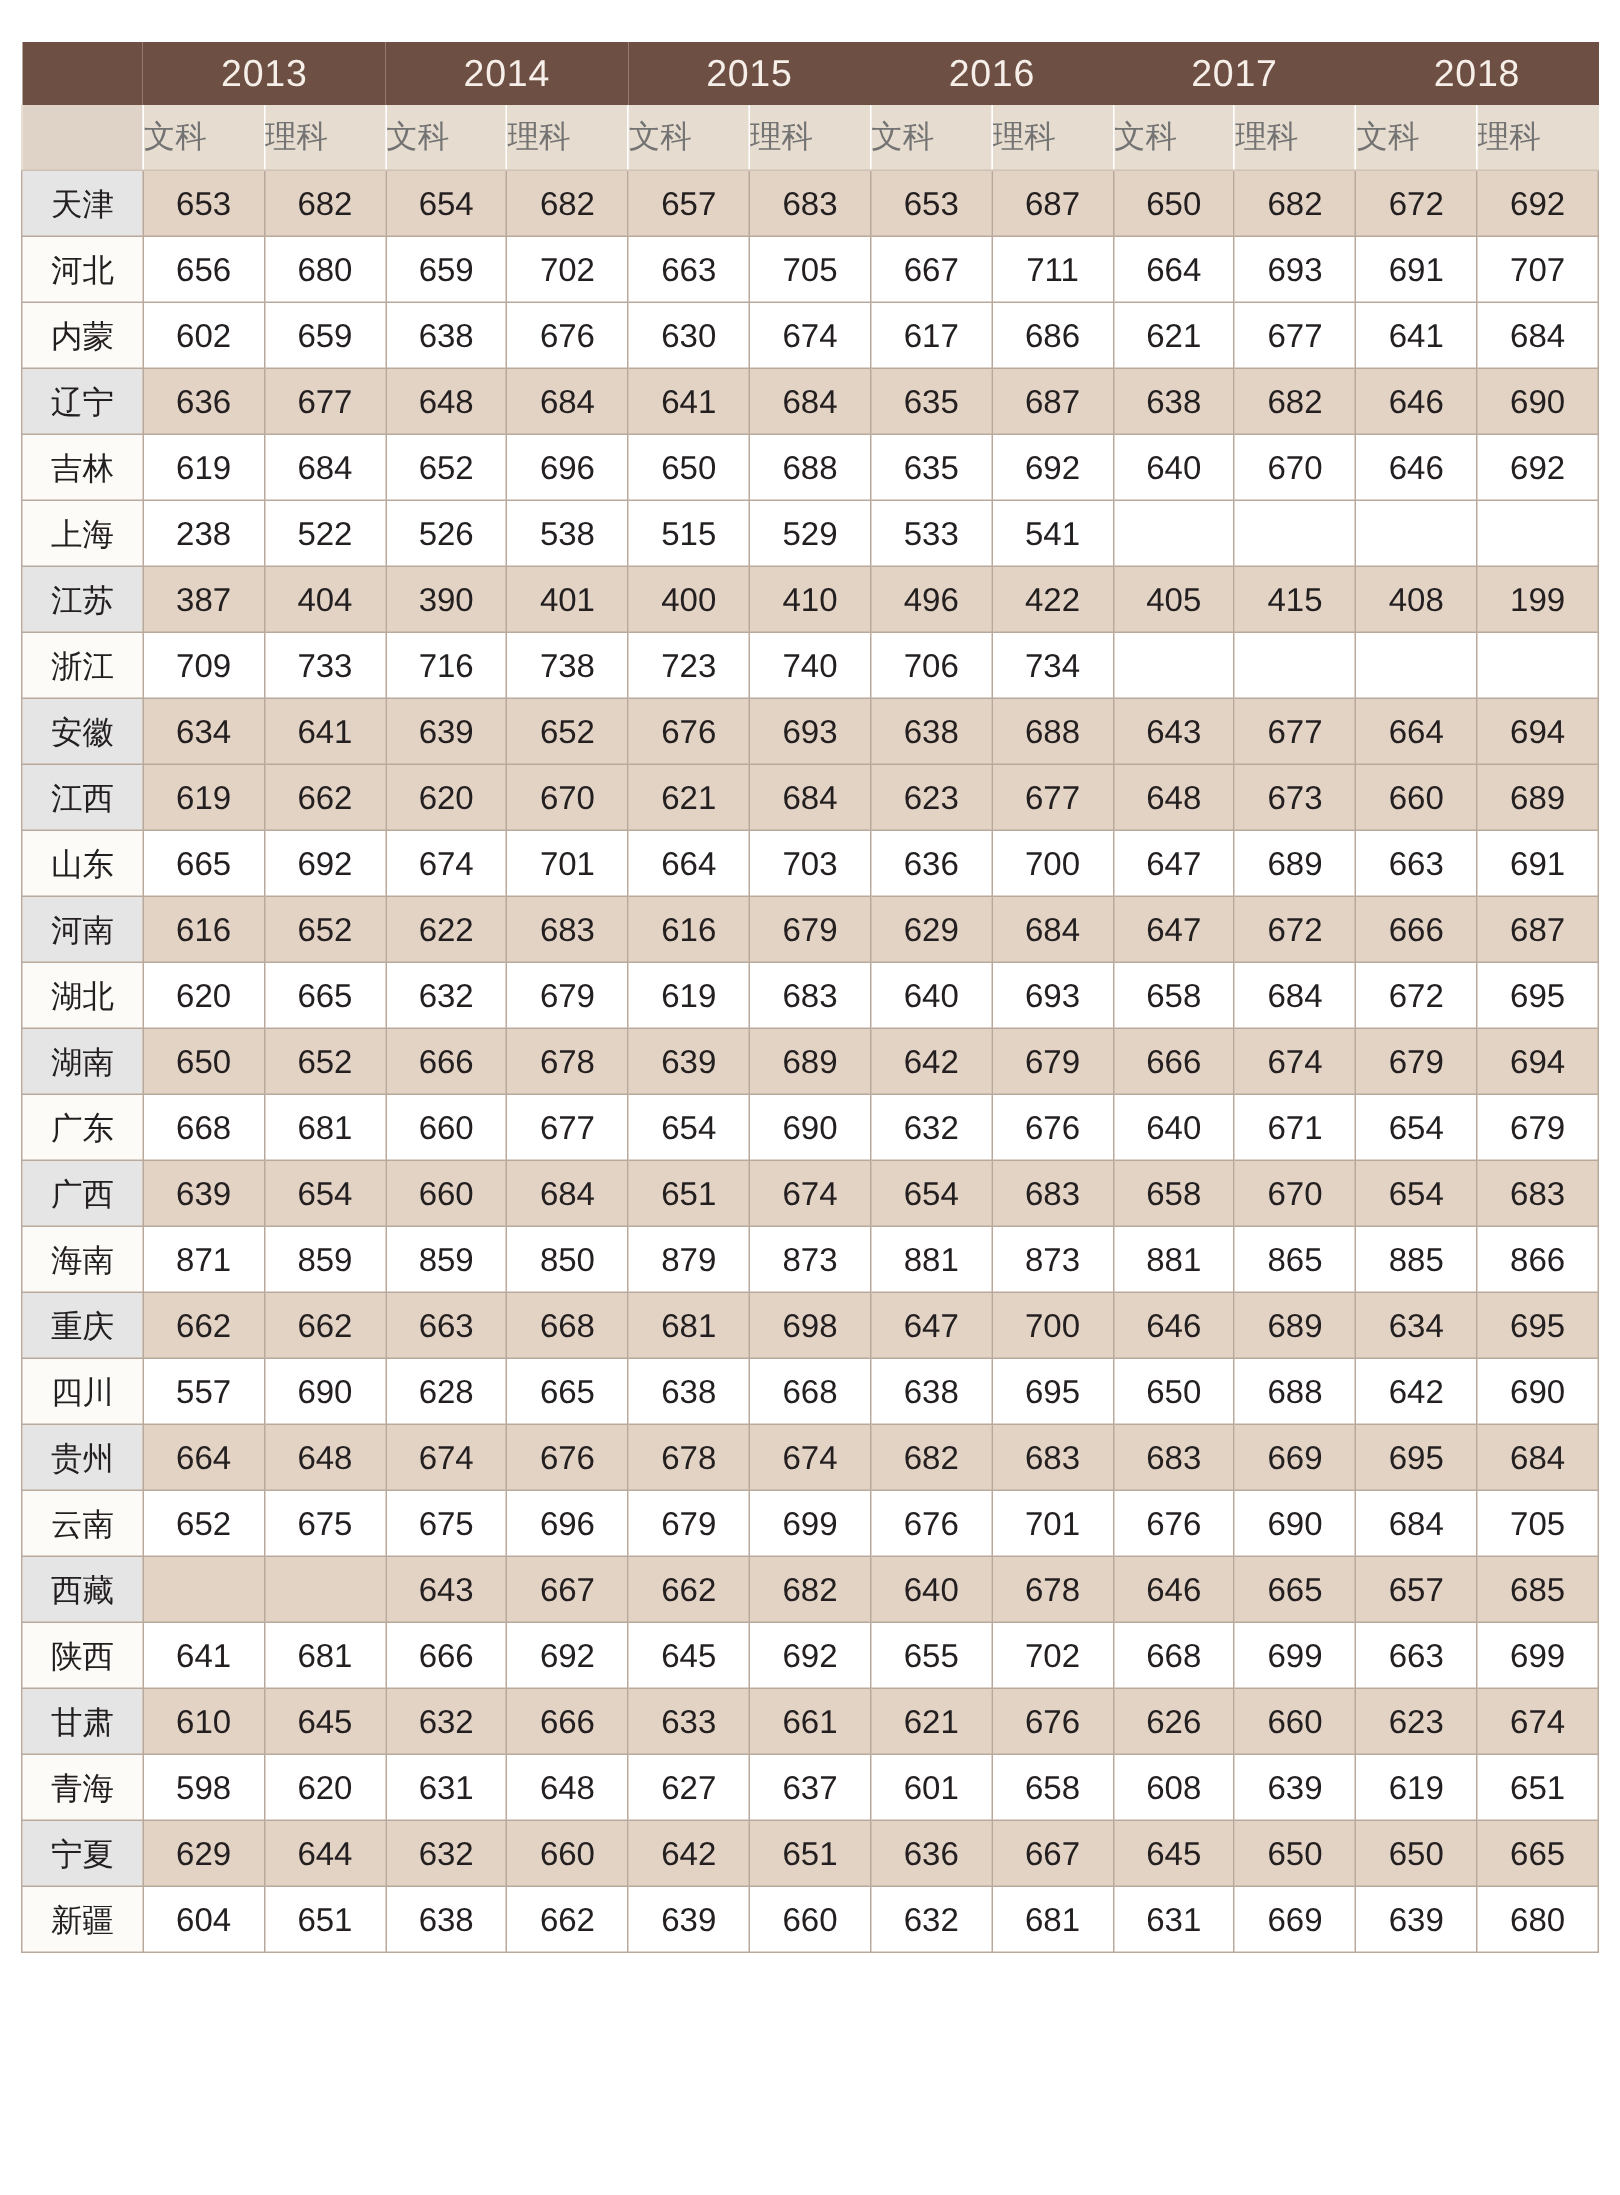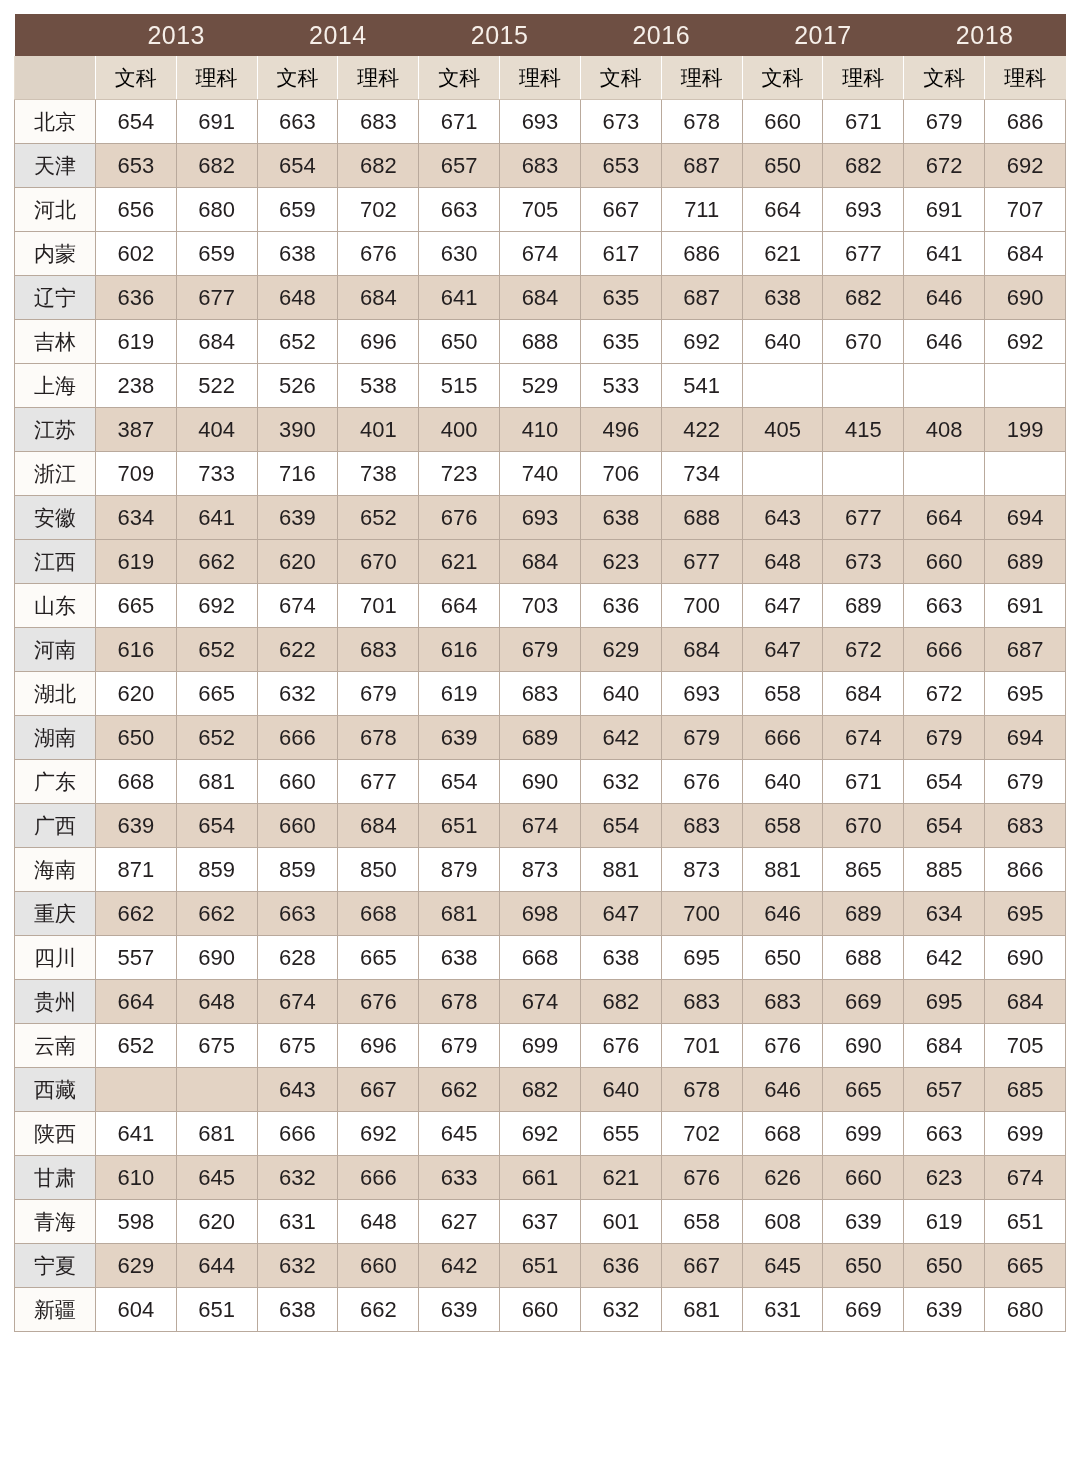--- a/index.html
+++ b/index.html
@@ -13,21 +13,21 @@
     font-family: "Liberation Sans", "DejaVu Sans", sans-serif;
     color: #231f20;
     overflow: hidden;
   }
 
   .page {
     width: 1080px;
     height: 1463px;
     position: relative;
     box-sizing: border-box;
-    padding: 14px 14px 0 14px;
+    padding: 28px 14px 0 14px;
     background: #ffffff;
   }
 
   table.score-table {
     border-collapse: collapse;
     width: 1052px;
     table-layout: fixed;
   }
 
   
@@ -43,27 +43,27 @@
     border: none;
     letter-spacing: 0.5px;
   }
   thead tr.year-row th.corner-cell {
     background: #6e4f43;
   }
 
   
   thead tr.subject-row th {
     background: #e6dccf;
-    color: #000000;
+    color: #737373;
     font-weight: normal;
     font-size: 21px;
     height: 43px;
     line-height: 43px;
     padding: 0;
-    text-align: center;
+    text-align: left;
     border-right: 1px solid #ffffff;
     border-bottom: 1px solid #cfc2b4;
   }
   thead tr.subject-row th.corner-cell {
     background: #ded3c6;
     border-right: 1px solid #ffffff;
   }
   thead tr.subject-row th:last-child {
     border-right: none;
   }
@@ -142,35 +142,20 @@
           <th>文科</th>
           <th>理科</th>
           <th>文科</th>
           <th>理科</th>
           <th>文科</th>
           <th>理科</th>
         </tr>
     </thead>
     <tbody>
 
-    <tr class="odd">
-          <td class="prov">北京</td>
-          <td>654</td>
-          <td>691</td>
-          <td>663</td>
-          <td>683</td>
-          <td>671</td>
-          <td>693</td>
-          <td>673</td>
-          <td>678</td>
-          <td>660</td>
-          <td>671</td>
-          <td>679</td>
-          <td>686</td>
-        </tr>
         <tr class="even">
           <td class="prov">天津</td>
           <td>653</td>
           <td>682</td>
           <td>654</td>
           <td>682</td>
           <td>657</td>
           <td>683</td>
           <td>653</td>
           <td>687</td>

